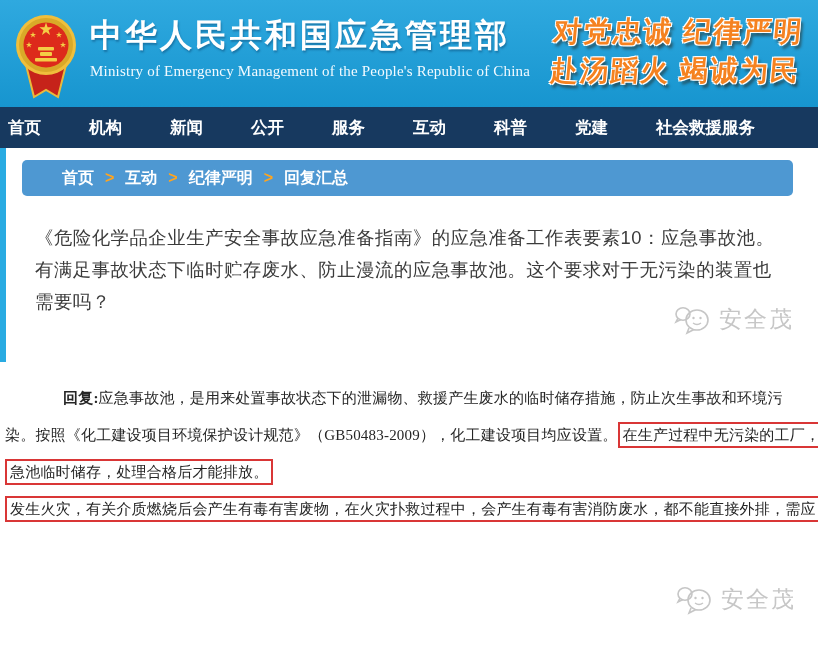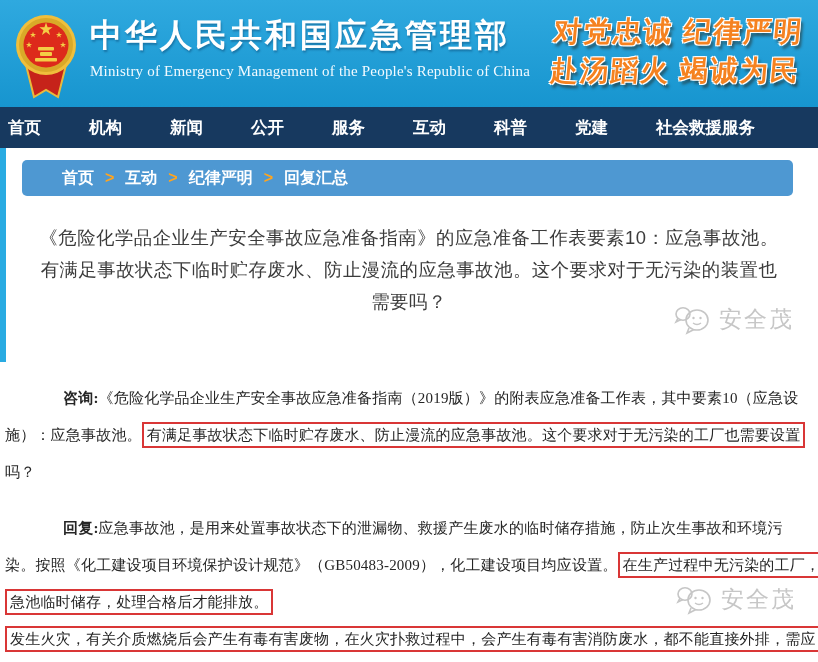--- a/index.html
+++ b/index.html
@@ -36,21 +36,21 @@
 
   
   .upper{position:relative;background:#fff;padding-top:12px;height:218px;}
   .left-strip{position:absolute;left:0;top:0;width:6px;height:214px;
     background:var(--strip-blue);}
   .breadcrumb{margin:0 25px 0 22px;height:36px;background:var(--crumb-blue);
     border-radius:5px;display:flex;align-items:center;padding-left:40px;gap:11px;
     color:#fff;font-size:16px;font-weight:700;}
   .breadcrumb .sep{color:var(--sep-orange);font-weight:700;}
   .breadcrumb a{color:#fff;text-decoration:none;cursor:pointer;}
-  .article-title{margin:26px auto 0;max-width:748px;text-align:center;
+  .article-title{margin:26px auto 0;max-width:748px;
     color:var(--title-gray);font-size:18.4px;line-height:32px;letter-spacing:.5px;}
   .date{margin:12px 0 0 63px;color:#8f8f8f;font-size:14.5px;
     font-family:"Liberation Serif",serif;letter-spacing:1px;}
 
   
   .watermark{position:absolute;display:flex;align-items:center;gap:8px;
     color:var(--wm-gray);font-size:23px;letter-spacing:2px;pointer-events:none;}
   .wm1{right:24px;top:156px;}
   .wm2{right:22px;top:218px;}
 
@@ -139,25 +139,20 @@
         <ellipse cx="10" cy="9" rx="7" ry="6.2" fill="none" stroke="#c6c6c6" stroke-width="1.6"></ellipse>
         <path d="M5 13 L3 17 L8 14.5" fill="none" stroke="#c6c6c6" stroke-width="1.6"></path>
         <ellipse cx="24" cy="15" rx="11" ry="10" fill="none" stroke="#c6c6c6" stroke-width="1.6"></ellipse>
         <path d="M16 23 L14 28 L21 24.5" fill="none" stroke="#c6c6c6" stroke-width="1.6"></path>
         <circle cx="20.5" cy="13" r="1.2" fill="#c6c6c6"></circle>
         <circle cx="27.5" cy="13" r="1.2" fill="#c6c6c6"></circle>
         <path d="M20 18 Q24 21 28 18" fill="none" stroke="#c6c6c6" stroke-width="1.4"></path>
       </svg>
       <span>安全茂</span>
     </div>
-  <div class="para">
-        <div class="line indent"><span class="seg-bold ">咨询:</span><span class="">《危险化学品企业生产安全事故应急准备指南（2019版）》的附表应急准备工作表，其中要素10（应急设</span></div>
-        <div class="line"><span class="">施）：应急事故池。</span><span class="seg-boxed">有满足事故状态下临时贮存废水、防止漫流的应急事故池。这个要求对于无污染的工厂也需要设置</span></div>
-        <div class="line"><span class="">吗？</span></div>
-      </div>
       <div class="para">
         <div class="line indent"><span class="seg-bold ">回复:</span><span class="">应急事故池，是用来处置事故状态下的泄漏物、救援产生废水的临时储存措施，防止次生事故和环境污</span></div>
         <div class="line"><span class="">染。按照《化工建设项目环境保护设计规范》（GB50483-2009），化工建设项目均应设置。</span><span class="seg-boxed">在生产过程中无污染的工厂，</span></div>
         <div class="line"><span class="seg-boxed">急池临时储存，处理合格后才能排放。</span></div>
         <div class="line"><span class="seg-boxed">发生火灾，有关介质燃烧后会产生有毒有害废物，在火灾扑救过程中，会产生有毒有害消防废水，都不能直接外排，需应</span></div>
       </div>
     </div>
 
 </div>
 

